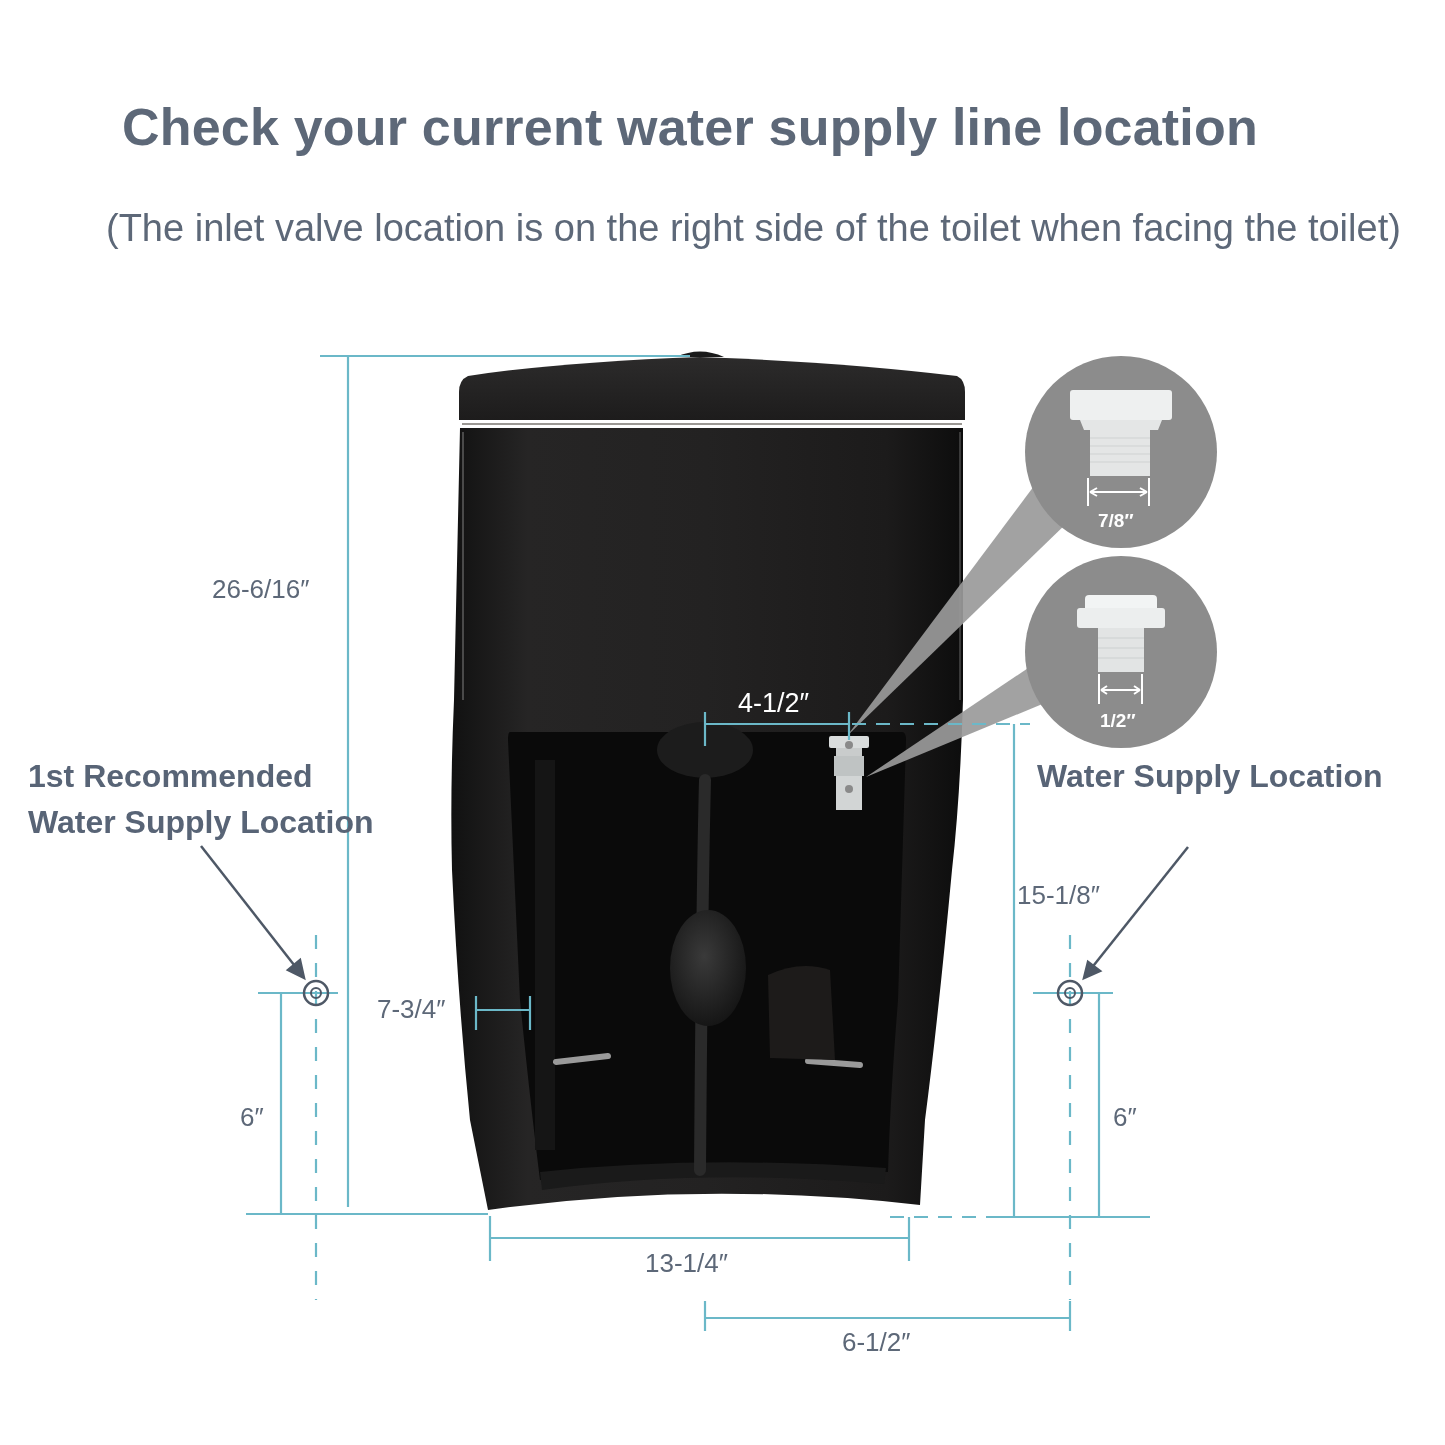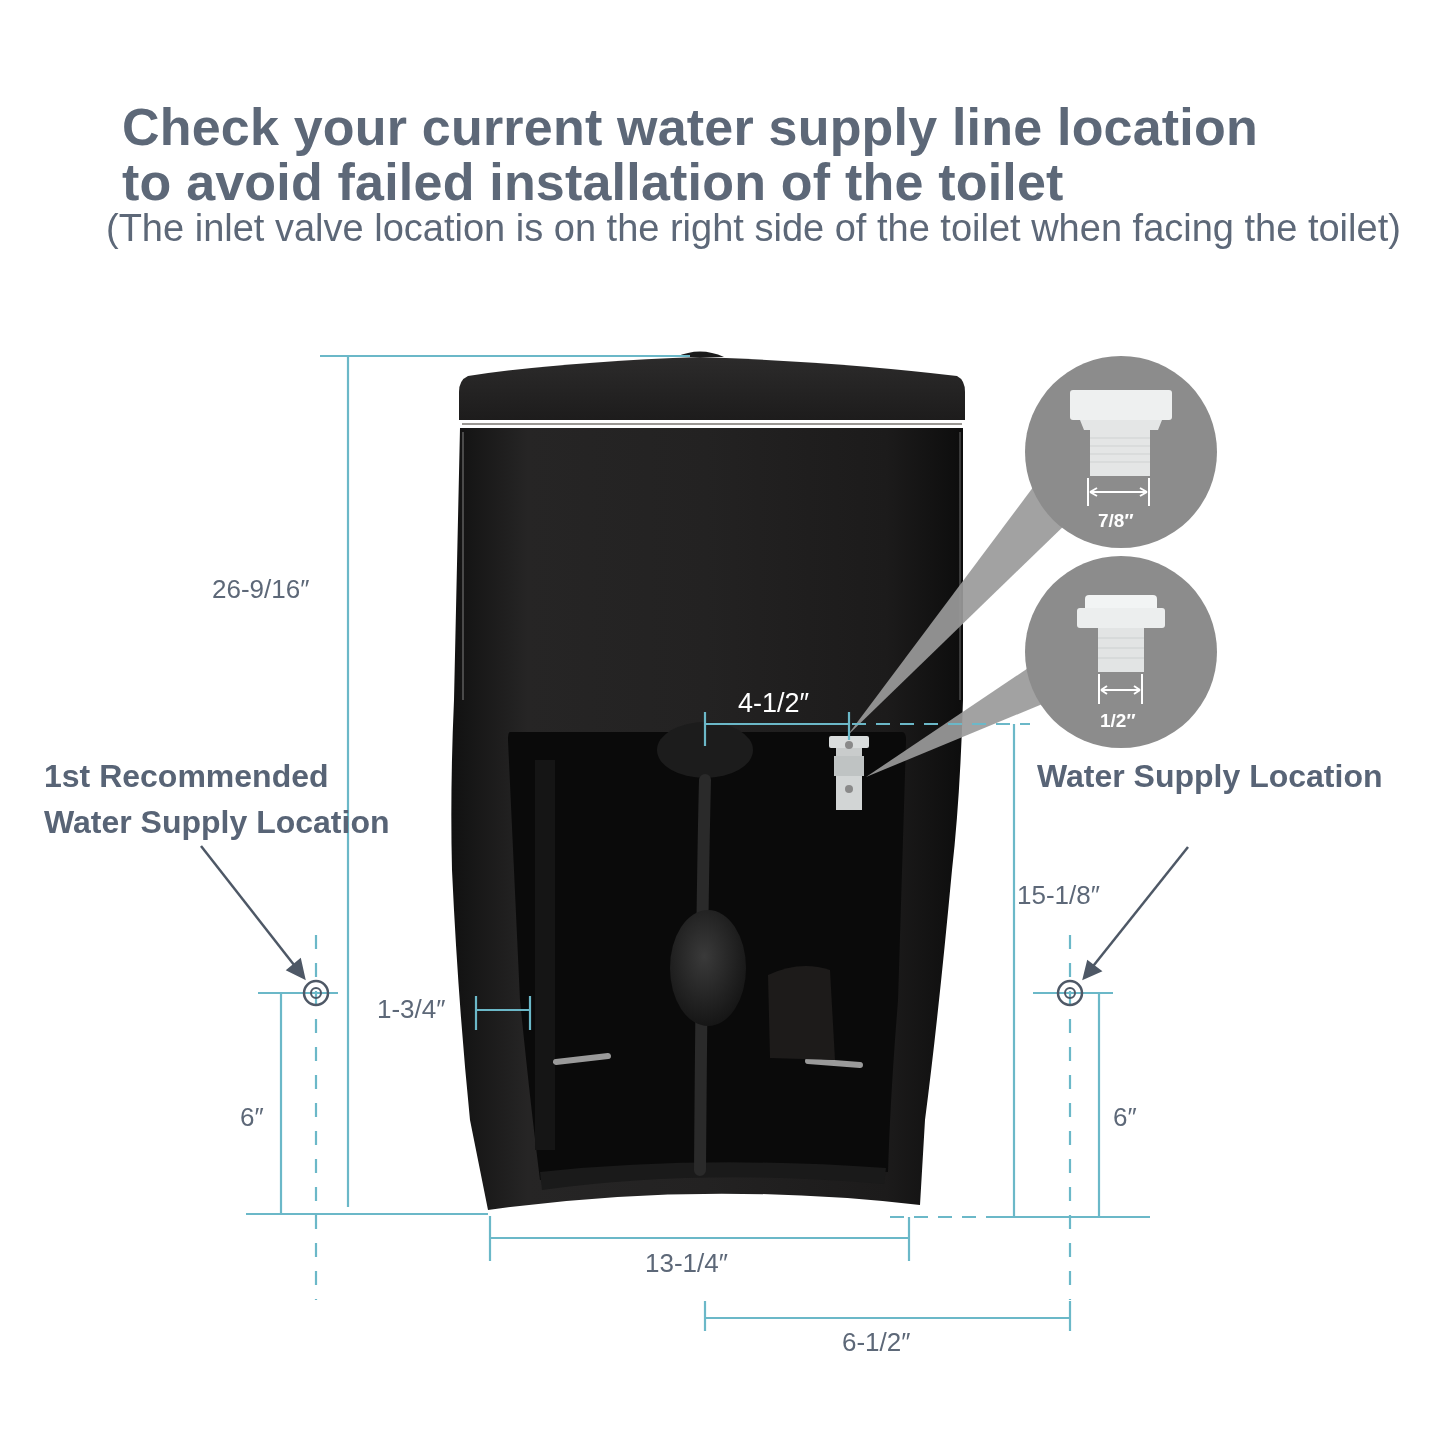--- a/index.html
+++ b/index.html
@@ -10,36 +10,35 @@
     font-size: 52px; line-height: 55px; color: #5d6878; letter-spacing: 0.2px;
   }
   .subtitle {
     position: absolute; left: 106px; top: 208px; margin: 0;
     font-family: "Liberation Sans", sans-serif; font-size: 38px; line-height: 40px; color: #5d6878;
   }
   .rec-label {
     position: absolute; font-family: "Liberation Sans", sans-serif; font-weight: bold;
     font-size: 32px; line-height: 46px; color: #586476; white-space: nowrap;
   }
-  .rec-1 { left: 44px; top: 753px; }
+  .rec-1 { left: 28px; top: 753px; }
   .rec-2 { left: 1037px; top: 753px; }
   .dim {
     position: absolute; font-family: "Liberation Sans", sans-serif; font-size: 26px;
     color: #5d6878; white-space: nowrap; line-height: 30px;
   }
   .dim.light { color: #ffffff; font-size: 27px; }
   .dim.small { color: #ffffff; font-size: 19px; font-weight: bold; }
   svg.diagram { position: absolute; left: 0; top: 0; }
 </style>
 </head>
 <body>
 
 <h1 class="title">
   <span>Check your current water supply line location</span><br>
-  <span>to avoid failed installation of the toilet</span>
 </h1>
 <p class="subtitle">(The inlet valve location is on the right side of the toilet when facing the toilet)</p>
 
 <svg class="diagram" width="1445" height="1445" viewBox="0 0 1445 1445" xmlns="http://www.w3.org/2000/svg">
   <defs>
     <linearGradient id="bodyGrad" x1="0" x2="1" y1="0" y2="0">
       <stop offset="0" stop-color="#111"></stop>
       <stop offset="0.15" stop-color="#262525"></stop>
       <stop offset="0.5" stop-color="#232222"></stop>
       <stop offset="0.85" stop-color="#1c1b1b"></stop>
@@ -188,23 +187,23 @@
 </svg>
 
 <div class="rec-label rec-1">
   <div>1st Recommended</div>
   <div>Water Supply Location</div>
 </div>
 <div class="rec-label rec-2">
   <div>Water Supply Location</div>
 </div>
 
-<div class="dim" style="left:212px; top:574px;">26-9/16″</div>
+<div class="dim" style="left:212px; top:574px;">26-6/16″</div>
 <div class="dim light" style="left:738px; top:688px;">4-1/2″</div>
-<div class="dim" style="left:377px; top:994px;">1-3/4″</div>
+<div class="dim" style="left:377px; top:994px;">7-3/4″</div>
 <div class="dim" style="left:240px; top:1102px;">6″</div>
 <div class="dim" style="left:1017px; top:880px;">15-1/8″</div>
 <div class="dim" style="left:1113px; top:1102px;">6″</div>
 <div class="dim" style="left:645px; top:1248px;">13-1/4″</div>
 <div class="dim" style="left:842px; top:1327px;">6-1/2″</div>
 
 <div class="dim small" style="left:1098px; top:506px;">7/8″</div>
 <div class="dim small" style="left:1100px; top:706px;">1/2″</div>
 
 </body></html>

